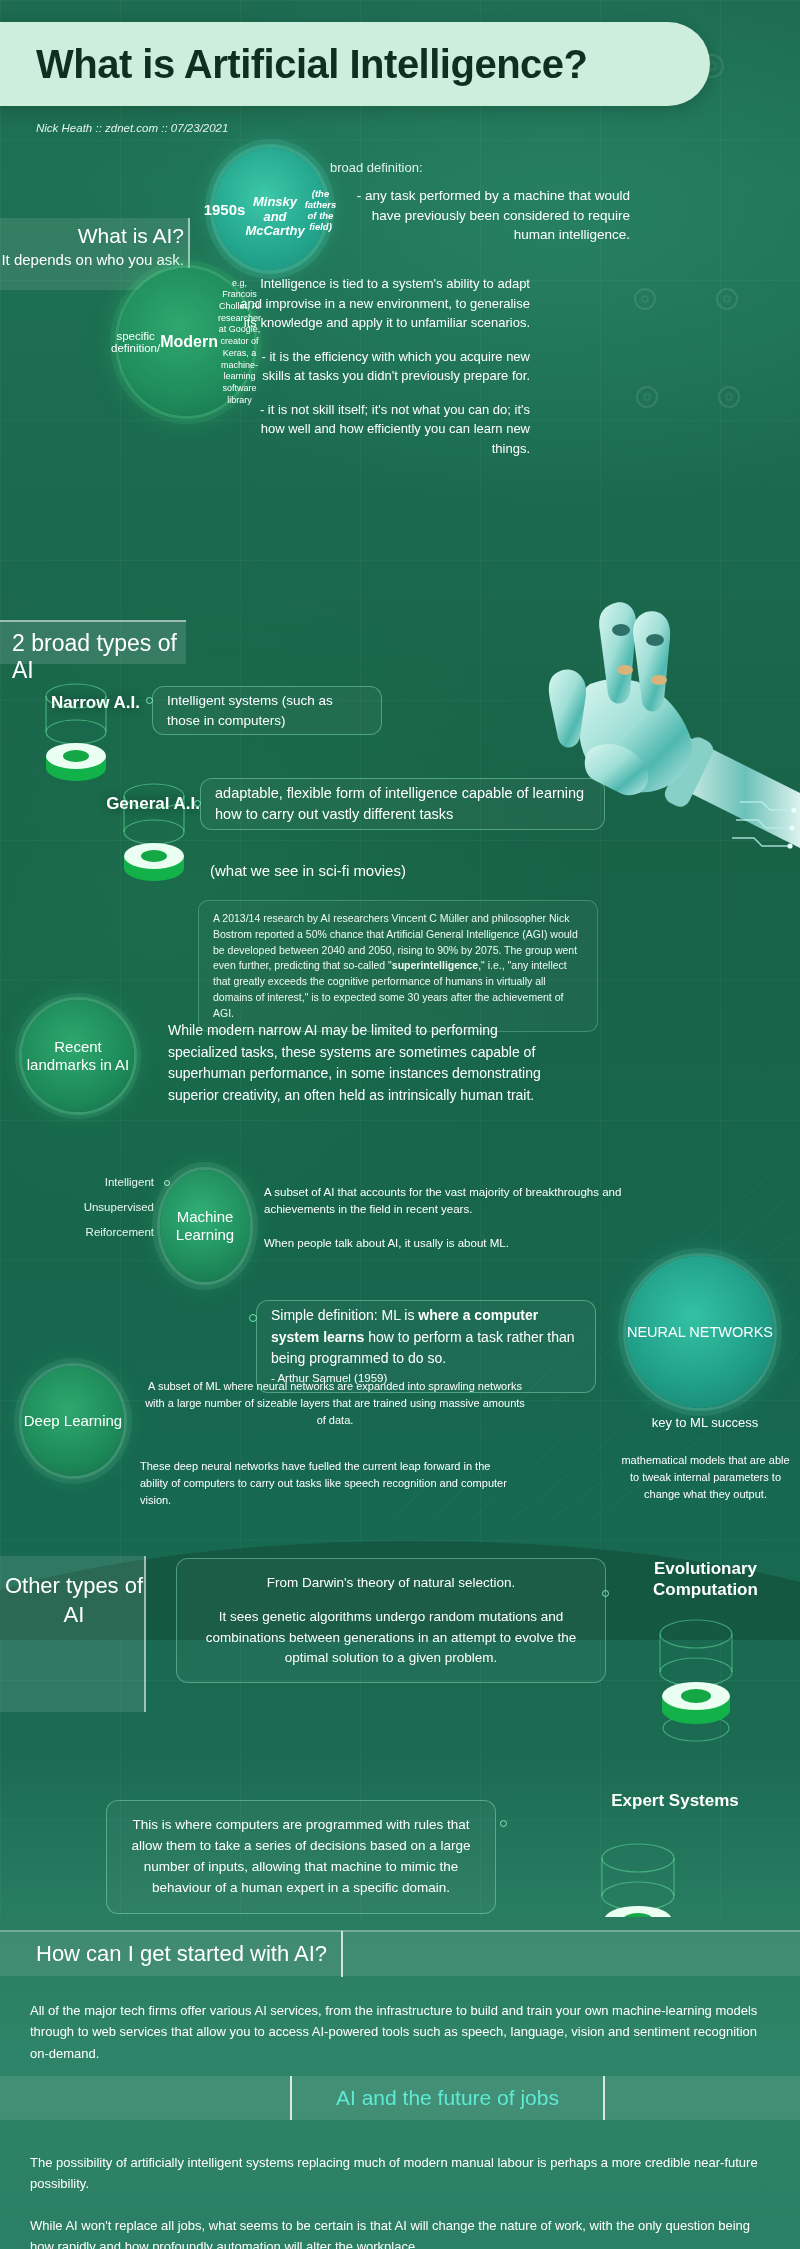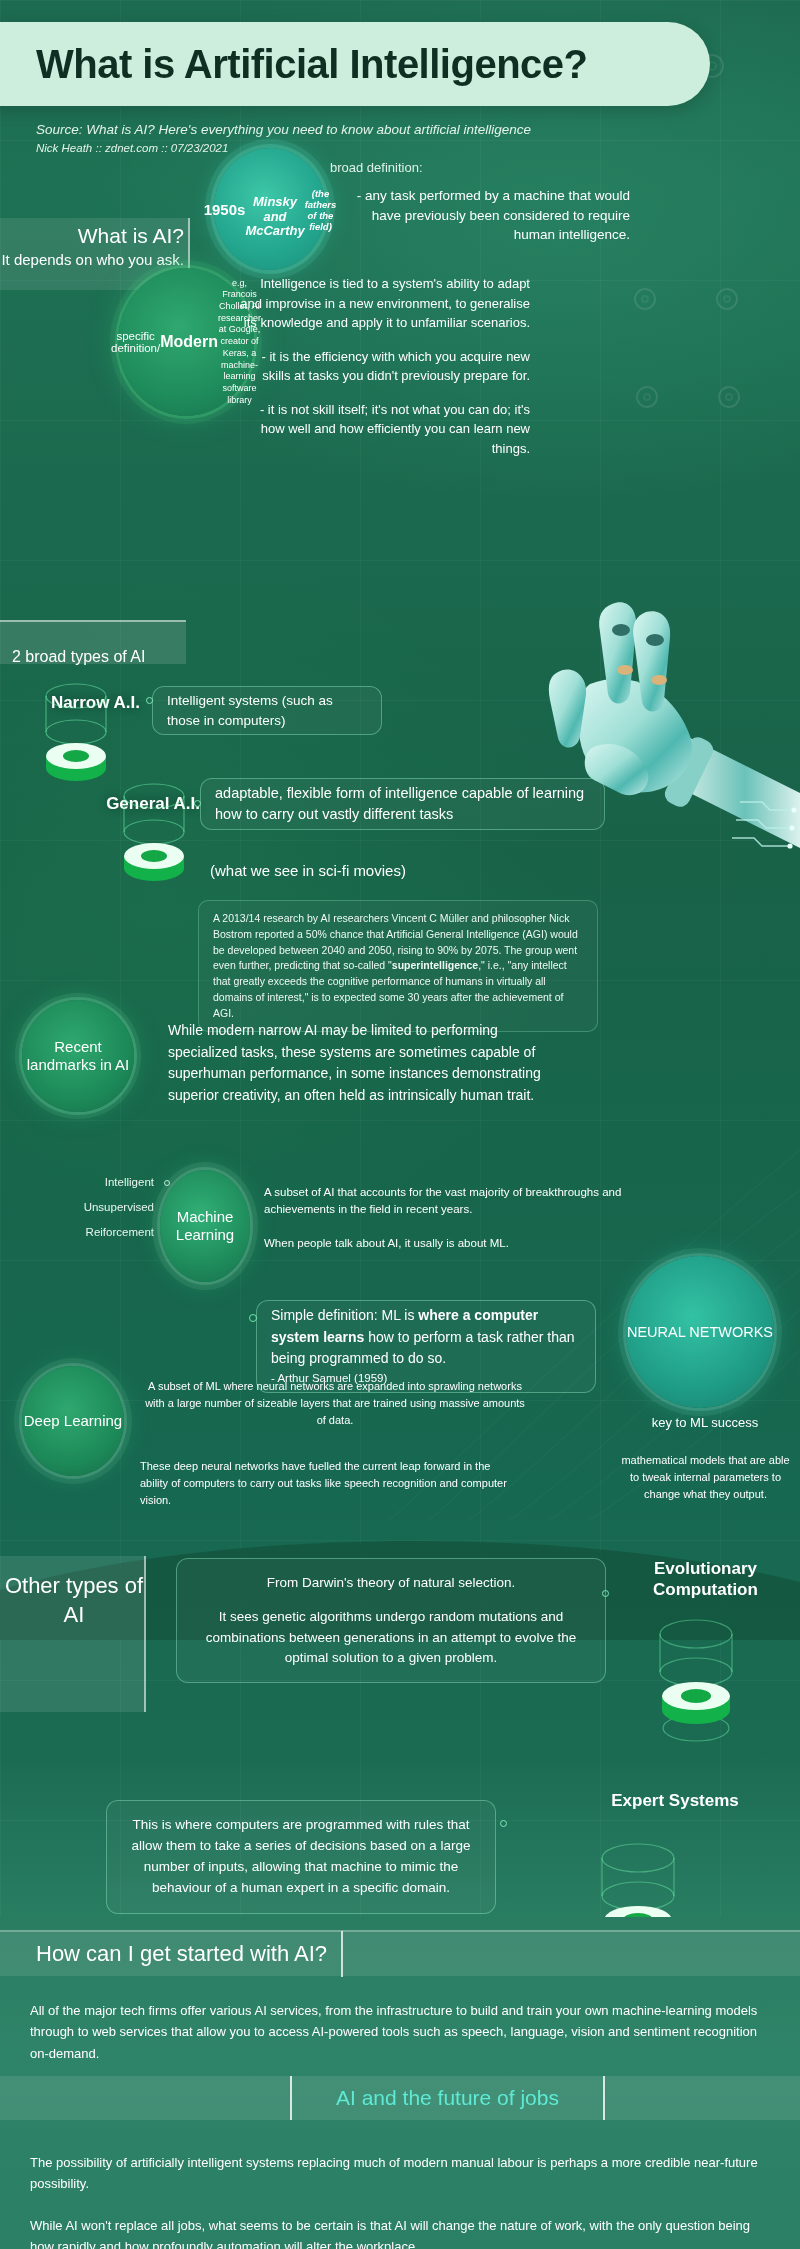--- a/index.html
+++ b/index.html
@@ -104,21 +104,21 @@
   }
   .moderntxt p+p{ margin-top:14px; }
 
   
   .band-2types{
     position:absolute; left:-10px; top:620px; width:196px; height:44px;
     background:rgba(255,255,255,.13);
     border-top:2px solid rgba(255,255,255,.5);
     display:flex; align-items:center; padding-left:22px;
   }
-  .band-2types span{ font-size:16px; color:#fff;margin-top:27px;}
+  .band-2types span{ font-size:23px; color:#fff;margin-top:27px;}
 
   .robot-hand{ position:absolute; right:0; top:588px; width:360px; height:300px; pointer-events:none;}
 
   .narrow-lbl{ position:absolute; left:30px; top:692px; width:110px; text-align:right;
       font-size:17px; font-weight:bold; color:#fff; line-height:1.25; text-shadow:0 0 10px rgba(0,0,0,.4);}
   .general-lbl{ position:absolute; left:60px; top:793px; width:140px; text-align:right;
       font-size:17px; font-weight:bold; color:#fff; line-height:1.25; text-shadow:0 0 10px rgba(0,0,0,.4);}
 
   .bubble{
     position:absolute; border:1px solid rgba(140,230,190,.45);
@@ -276,21 +276,20 @@
 <div class="oring" style="left:60px;top:2130px;width:22px;height:22px;"></div>
 <div class="oring" style="left:140px;top:2130px;width:22px;height:22px;"></div>
 <div class="oring" style="left:222px;top:2130px;width:22px;height:22px;"></div>
 <div class="oring" style="left:510px;top:2130px;width:22px;height:22px;"></div>
 
 <div class="title-bar">
   <h1>What is Artificial Intelligence?</h1>
 </div>
 
 <div class="source">
-  <div class="l1">Source: What is AI? Here's everything you need to know about artificial intelligence</div>
   <div class="l2">Nick Heath  ::  zdnet.com  ::   07/23/2021</div>
 </div>
 
 <div class="panel-left"></div>
 <div class="whatisai">
   <div class="q">What is AI?</div>
   <div class="s">It depends on who you ask.</div>
 </div>
 
 <div class="circle c-1950">

